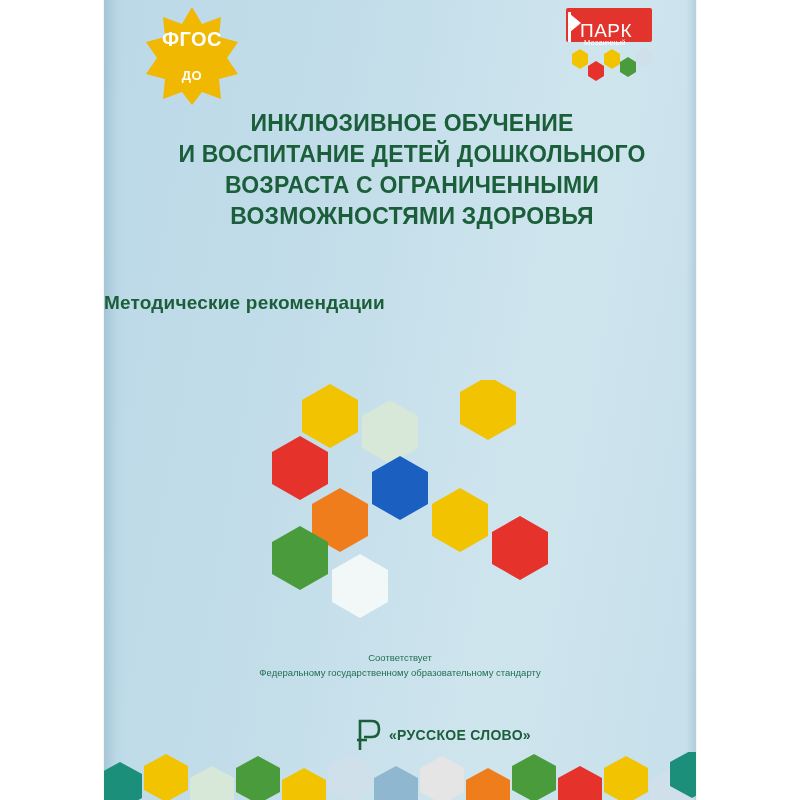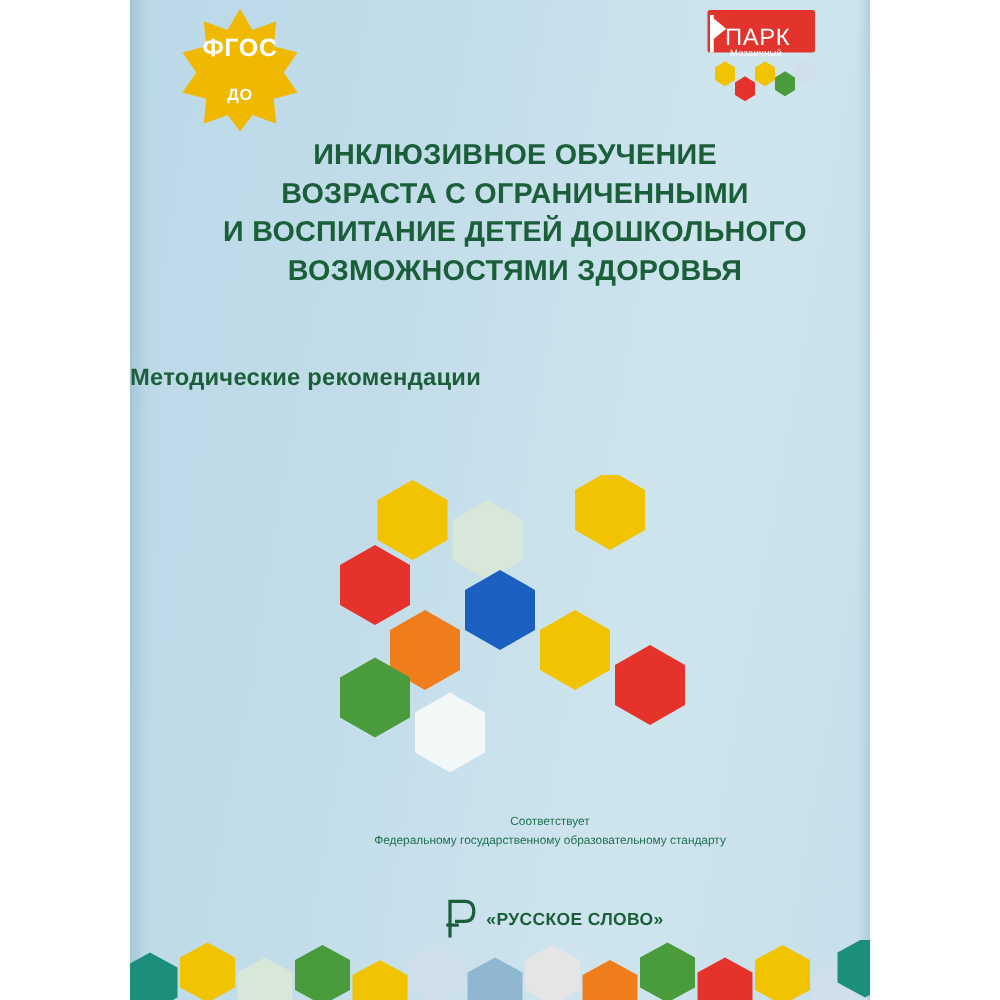--- a/index.html
+++ b/index.html
@@ -164,21 +164,20 @@
   
   #compliance {
     position: absolute;
     left: 0;
     top: 650px;
     width: 592px;
     text-align: center;
     color: #1f6f4f;
     font-size: 9.5px;
     line-height: 15px;
-    margin-left: 40px;
   }
 
   
   #publisher {
     position: absolute;
     left: 0;
     top: 718px;
     width: 592px;
     display: flex;
     align-items: center;
@@ -230,22 +229,22 @@
       <polygon points="14,12 22,7 30,12 30,22 22,27 14,22" fill="#f2c300"></polygon>
       <polygon points="30,24 38,19 46,24 46,34 38,39 30,34" fill="#e5322a"></polygon>
       <polygon points="46,12 54,7 62,12 62,22 54,27 46,22" fill="#f2c300"></polygon>
       <polygon points="62,20 70,15 78,20 78,30 70,35 62,30" fill="#4a9b3c"></polygon>
       <polygon points="78,10 86,5 94,10 94,20 86,25 78,20" fill="#cfe0ea"></polygon>
     </svg>
   </div>
 
   <div id="title-block">
     <div class="title-line">ИНКЛЮЗИВНОЕ ОБУЧЕНИЕ</div>
+    <div class="title-line">И ВОСПИТАНИЕ ДЕТЕЙ ДОШКОЛЬНОГО</div>
     <div class="title-line">ВОЗРАСТА С ОГРАНИЧЕННЫМИ</div>
-    <div class="title-line">И ВОСПИТАНИЕ ДЕТЕЙ ДОШКОЛЬНОГО</div>
     <div class="title-line">ВОЗМОЖНОСТЯМИ ЗДОРОВЬЯ</div>
   </div>
 
   <div id="subtitle">Методические рекомендации</div>
 
   <div id="mosaic">
     <svg width="592" height="260" viewBox="0 0 592 260">
 
       <polygon points="198,20 226,4 254,20 254,52 226,68 198,52" fill="#f2c300"></polygon>
 

